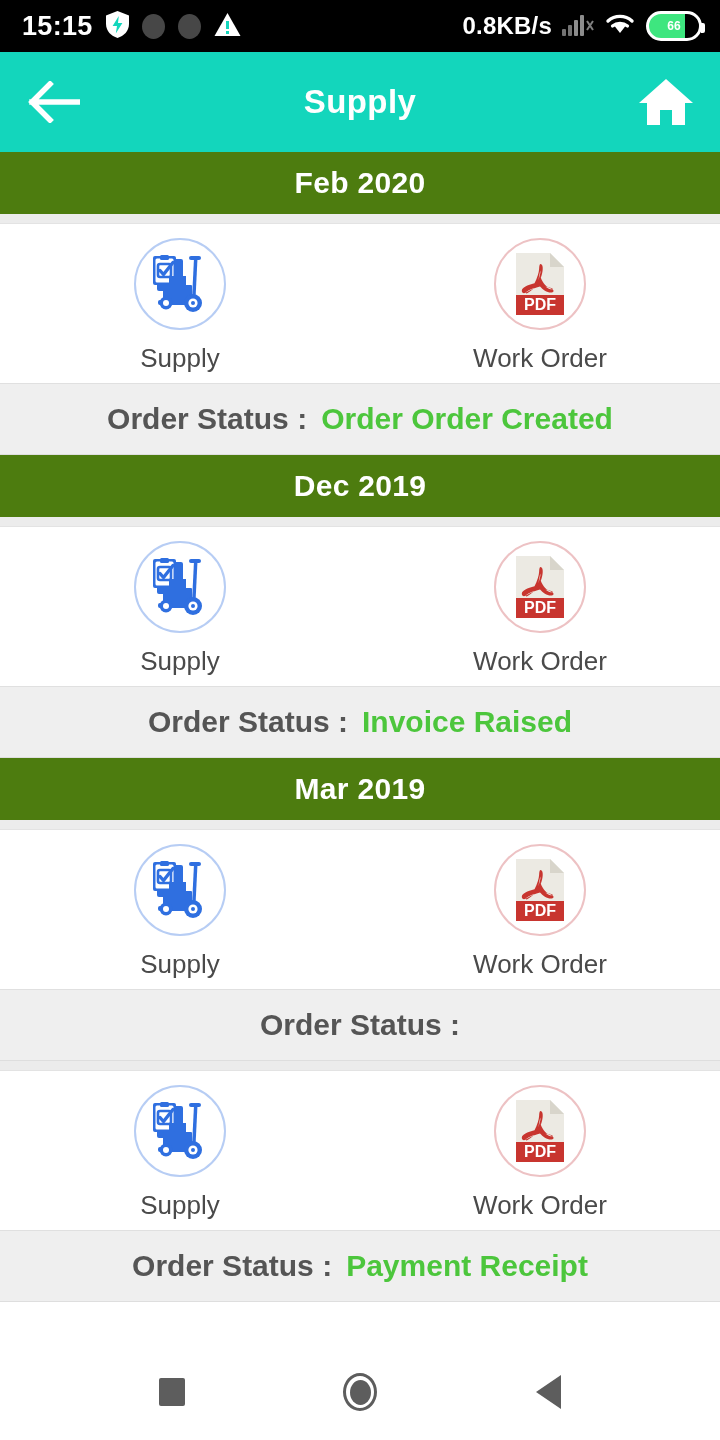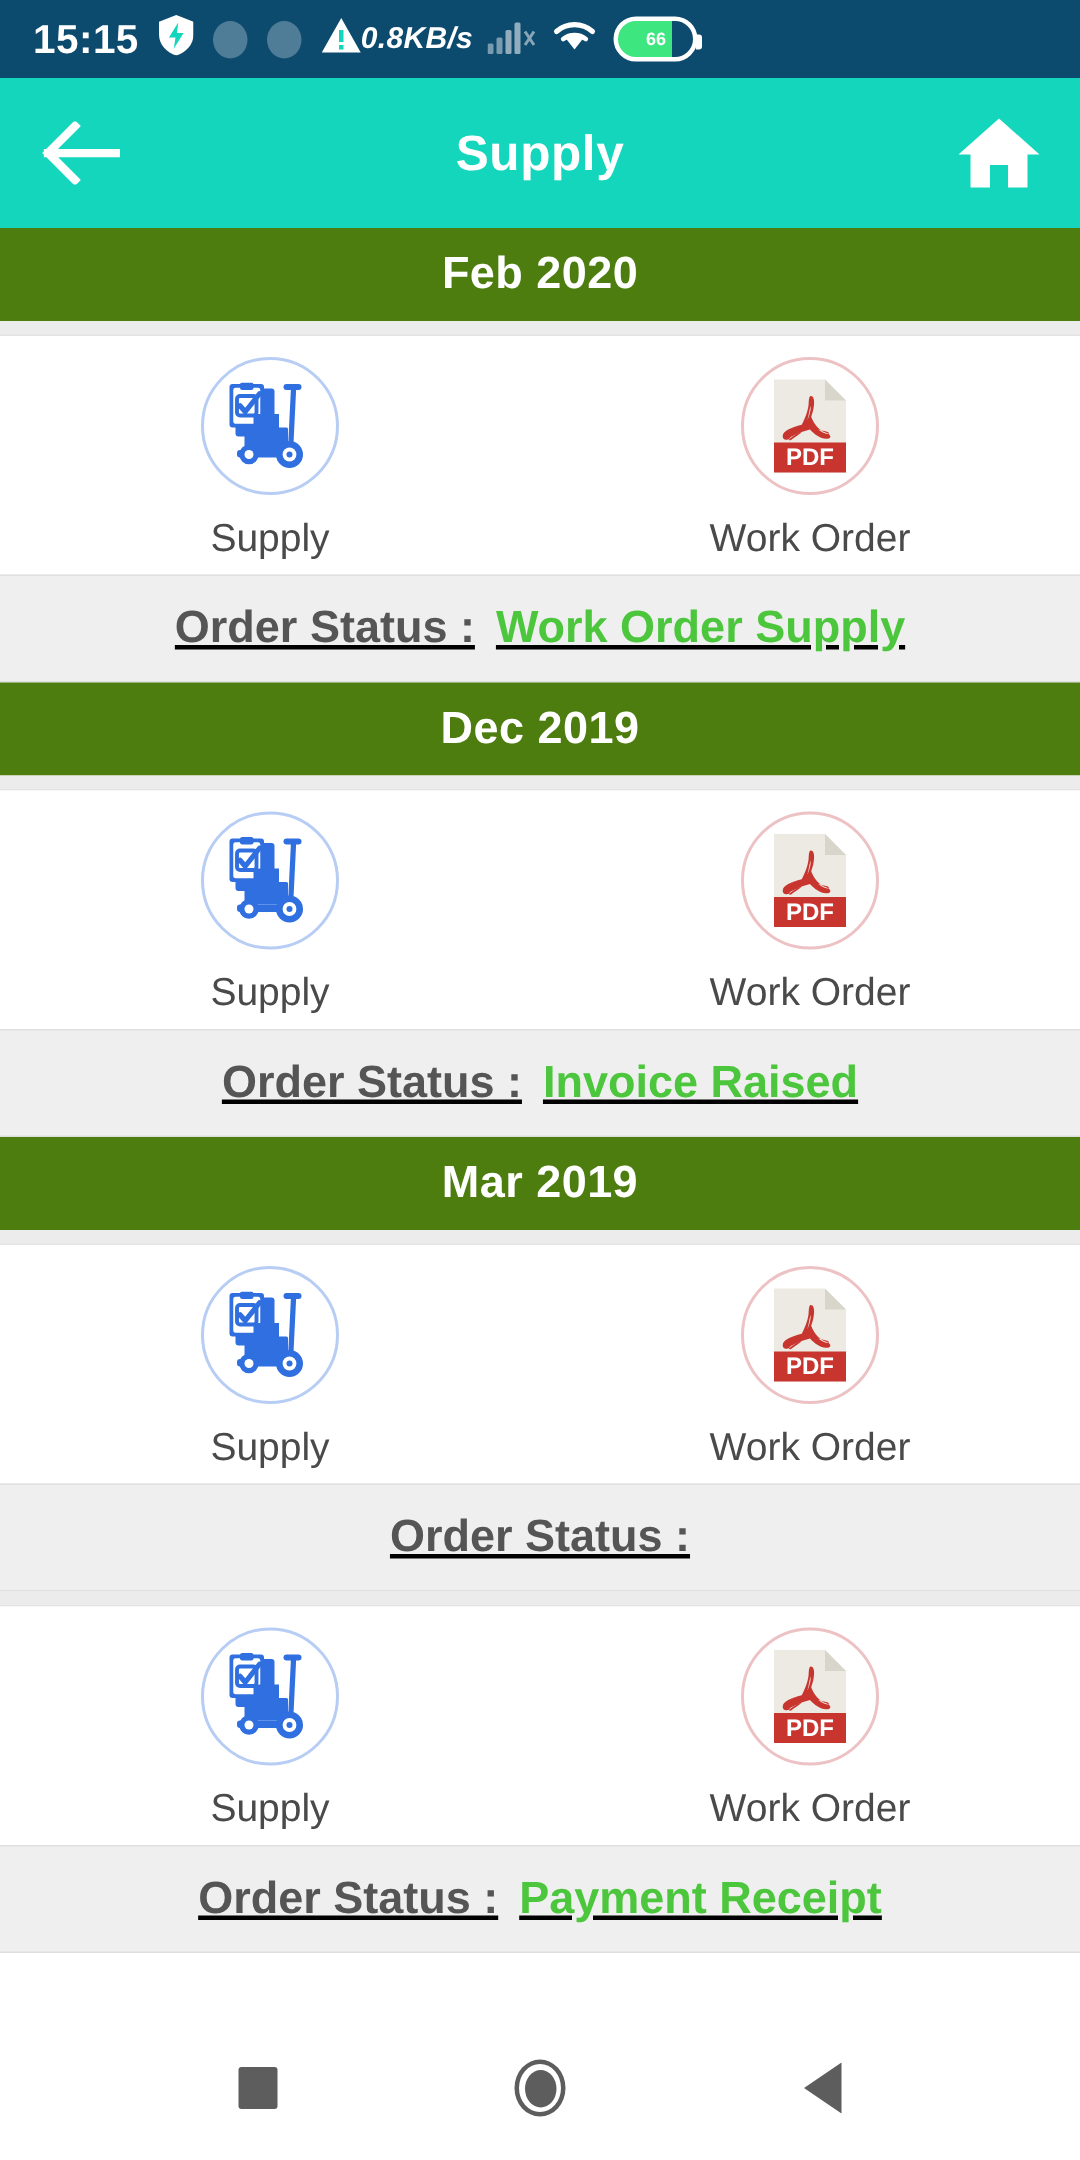--- a/index.html
+++ b/index.html
@@ -6,28 +6,28 @@
   html, body {
     width:720px; height:1440px;
     background:#ffffff;
     font-family:"Liberation Sans", sans-serif;
     overflow:hidden;
   }
   #app { width:720px; height:1440px; position:relative; display:flex; flex-direction:column; }
 
   
   .statusbar{
-    height:52px; background:#0c4a6e; color:#ffffff;
-    display:flex; align-items:center; 
+    height:52px; background:#000000; color:#ffffff;
+    display:flex; align-items:center; justify-content:space-between;
     padding:0 18px 0 22px; flex:0 0 52px;
   }
   .sb-left{ display:flex; align-items:center; gap:13px; }
   .sb-right{ display:flex; align-items:center; gap:10px; }
   .sb-clock{ font-size:27px; font-weight:bold; letter-spacing:.3px; line-height:1; }
-  .sb-rate{ font-size:20px; font-weight:bold; letter-spacing:.2px; line-height:1;font-style:italic; }
+  .sb-rate{ font-size:24px; font-weight:bold; letter-spacing:.2px; line-height:1; }
   .ic{ display:block; }
   .dot-ic{ width:23px; height:25px; border-radius:50%; background:rgba(255,255,255,.28); }
   .battery{
     width:56px; height:30px; border:3px solid #ffffff; border-radius:15px;
     position:relative; display:flex; align-items:center; justify-content:center;
     background:linear-gradient(to right,#3ee67f 0 72%, transparent 72% 100%);
   }
   .battery:after{
     content:""; position:absolute; right:-6px; top:9px; width:4px; height:10px;
     background:#ffffff; border-radius:0 2px 2px 0;
@@ -65,21 +65,21 @@
   }
   .tile-circle.blue{ border:2px solid #b7cdf4; }
   .tile-circle.red{ border:2px solid #edc2c4; }
   .tile-label{
     margin-top:14px; font-size:26px; color:#4a4a4a; line-height:1.1;
   }
   .status-row{
     background:#efefef; border-top:1px solid #e0e0e0; border-bottom:1px solid #dedede;
     padding:16px 20px; display:flex; justify-content:center;
   }
-  .status-inner{ display:flex; align-items:center; max-width:560px;text-decoration:underline; }
+  .status-inner{ display:flex; align-items:center; max-width:560px; }
   .status-label{
     font-size:30px; font-weight:bold; color:#555555; white-space:nowrap; line-height:1.28;
   }
   .status-value{
     font-size:30px; font-weight:bold; color:#4cc63c; margin-left:14px; line-height:1.28;
   }
 
   
   .navbar{
     height:96px; flex:0 0 96px; background:#ffffff;
@@ -200,21 +200,21 @@
             <rect x="4" y="43" width="48" height="20" fill="#c8352f"></rect>
             <text x="28" y="58" font-family="Liberation Sans, sans-serif" font-size="16" font-weight="bold" fill="#ffffff" text-anchor="middle">PDF</text>
           </svg>
         </div>
         <div class="tile-label">Work Order</div>
       </div>
     </div>
     <div class="status-row">
       <div class="status-inner">
         <span class="status-label">Order Status :</span>
-        <span class="status-value">Work Order Supply</span>
+        <span class="status-value">Order Order Created</span>
       </div>
     </div>
 
     <div class="month-header">Dec 2019</div>
     <div class="card-gap"></div>
     <div class="card">
       <div class="tile">
         <div class="tile-circle blue">
           <svg width="62" height="58" viewBox="0 0 62 58">
             <rect x="8" y="4" width="26" height="32" rx="2" fill="#2f6fe0"></rect>

